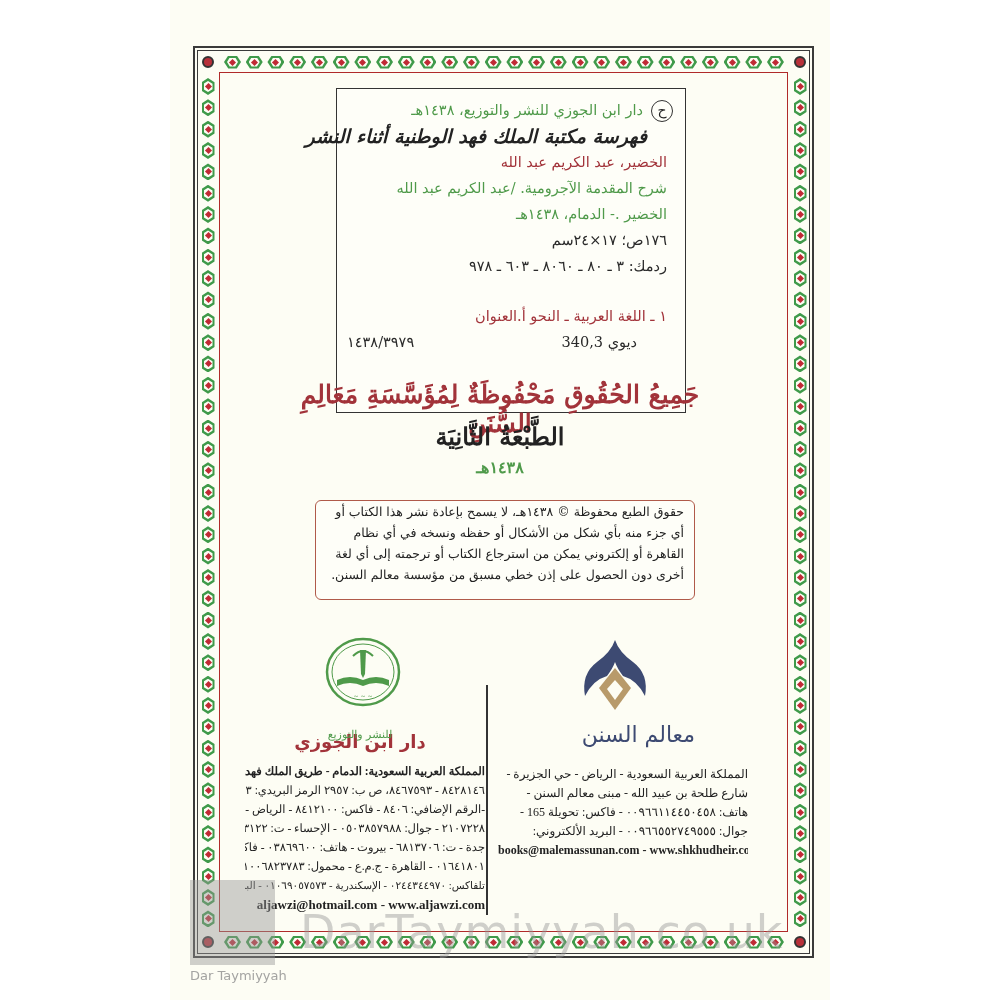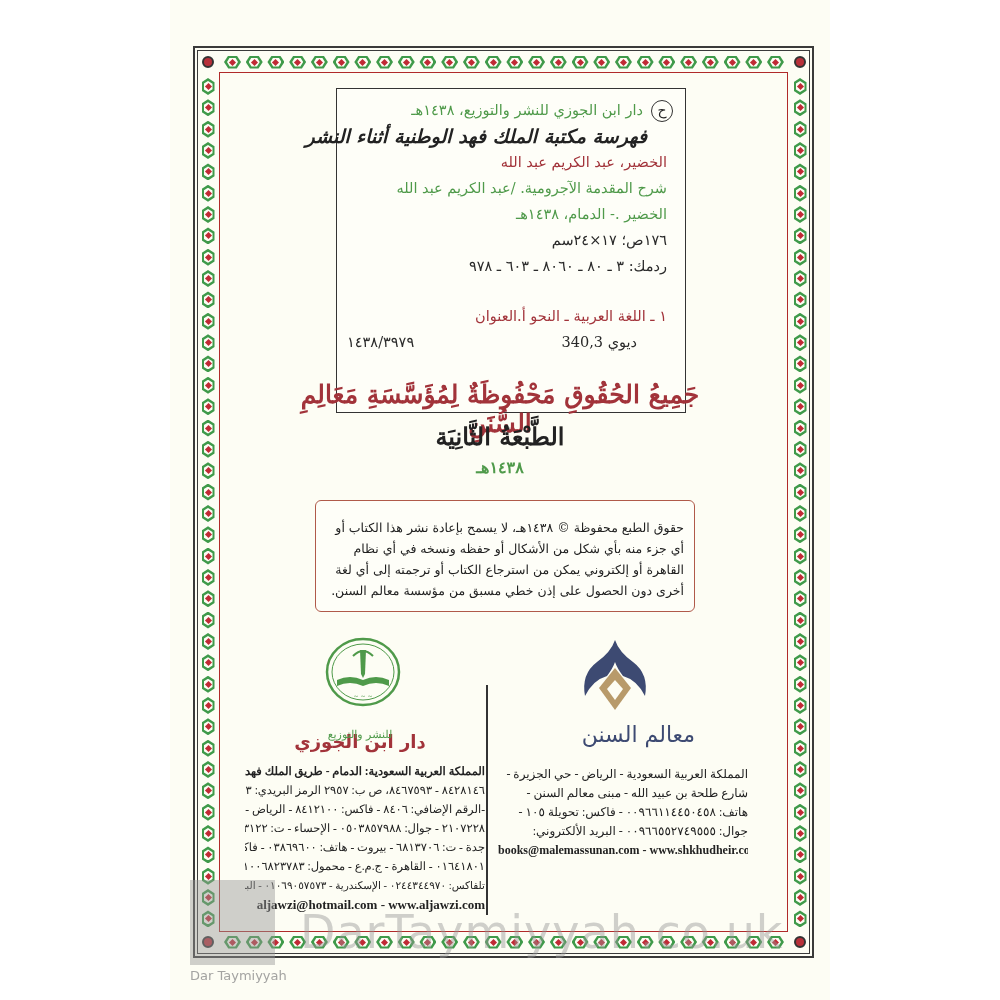--- a/index.html
+++ b/index.html
@@ -81,23 +81,23 @@
       position: absolute; left: 300px; top: 422px; width: 400px; text-align: center;
       direction: rtl; color: #222; font-size: 24px; font-weight: bold;
     }
     .edition-year {
       position: absolute; left: 300px; top: 458px; width: 400px; text-align: center;
       direction: rtl; color: #4f9a4a; font-size: 16px; font-weight: bold;
     }
 
     
     .notice {
-      position: absolute; left: 315px; top: 500px; width: 380px; height: 112px;
+      position: absolute; left: 315px; top: 500px; width: 380px; height: 100px;
       border: 1.5px solid #b05a4a; border-radius: 6px;
-      direction: rtl; padding: 16px 10px; background: #fefef8;
+      direction: rtl; padding: 0 10px; background: #fefef8;
     }
     .notice p { font-size: 12.5px; line-height: 21px; color: #222; text-align: justify; white-space: nowrap; }
 
     
     .vdivider { position: absolute; left: 486px; top: 685px; width: 1.5px; height: 230px; background: #333; }
 
     
     .logo-sunan { position: absolute; left: 575px; top: 638px; width: 80px; height: 80px; }
     .sunan-name {
       position: absolute; left: 545px; top: 722px; width: 150px; text-align: right;
@@ -348,20 +348,20 @@
 
 <svg class="logo-sunan" viewBox="0 0 80 80">
   <path d="M40 2 Q44 14 58 24 Q74 36 70 58 Q62 42 48 38 Q42 30 40 24 Q38 30 32 38 Q18 42 10 58 Q6 36 22 24 Q36 14 40 2 Z" fill="#3d4a72"></path>
   <path d="M40 30 L56 50 L40 72 L24 50 Z" fill="#b89a6a"></path>
   <path d="M40 42 L48 51 L40 62 L32 51 Z" fill="#fdfdf4"></path>
 </svg>
 <div class="sunan-name">معالم السنن</div>
 <div class="addr-right">
   <div class="addr-line">المملكة العربية السعودية - الرياض - حي الجزيرة -</div>
   <div class="addr-line">شارع طلحة بن عبيد الله - مبنى معالم السنن -</div>
-  <div class="addr-line">هاتف: ٠٠٩٦٦١١٤٤٥٠٤٥٨ - فاكس: تحويلة ١٠٥ -</div>
+  <div class="addr-line">هاتف: ٠٠٩٦٦١١٤٤٥٠٤٥٨ - فاكس: تحويلة 165 -</div>
   <div class="addr-line">جوال: ٠٠٩٦٦٥٥٢٧٤٩٥٥٥ - البريد الألكتروني:</div>
   <div class="addr-line email-line">books@malemassunan.com - www.shkhudheir.com</div>
 </div>
 
 <div class="wm-logo"></div>
 <div class="wm-text">DarTaymiyyah.co.uk</div>
 <div class="wm-label">Dar Taymiyyah</div>
 
 </body></html>

